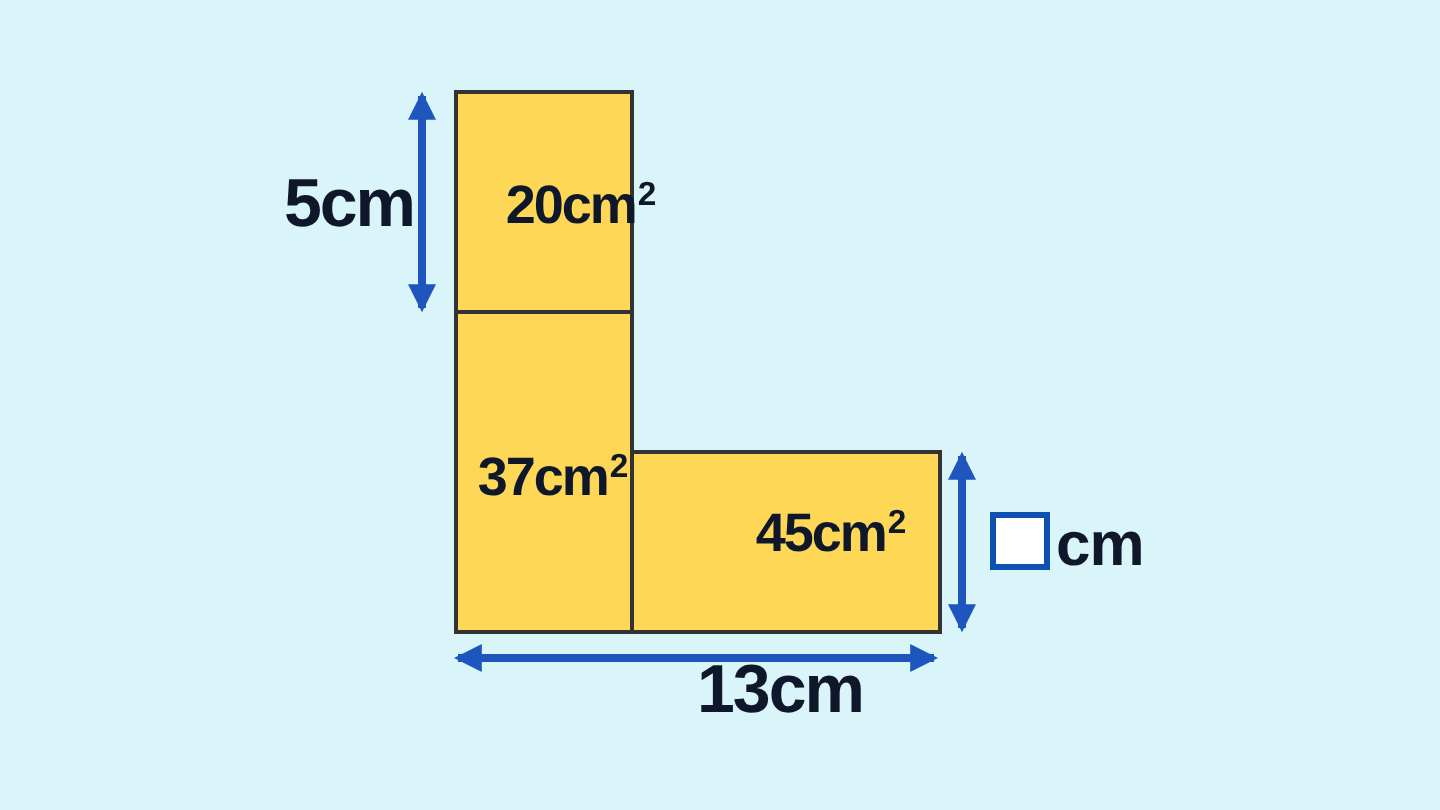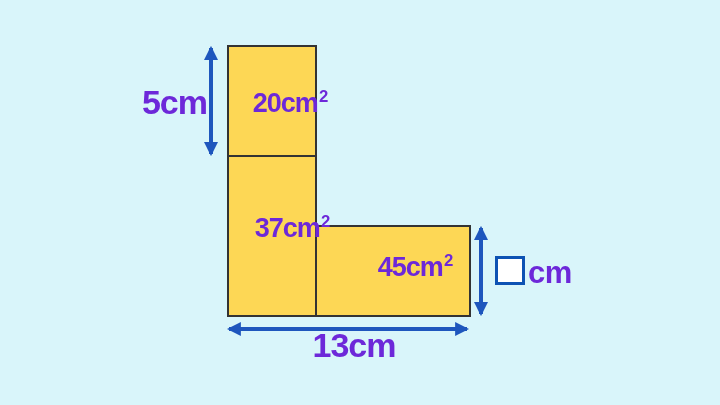--- a/index.html
+++ b/index.html
@@ -14,35 +14,36 @@
     background: #d9f5fa;
     overflow: hidden;
   }
   .diagram-svg {
     position: absolute;
     left: 0;
     top: 0;
   }
   .label {
     position: absolute;
-    color: #6d28d9;
+    color: #0f172a;
     font-weight: bold;
     white-space: nowrap;
     line-height: 1;
     letter-spacing: -1px;
   }
   .label.area {
     font-size: 27px;
     transform: translate(-50%, -50%);
   }
   .label.dim {
     font-size: 34px;
   }
   .label.dim.centered {
     transform: translate(-50%, -50%);
+    margin-left: 36px;
   }
   .label.dim.right-anchored {
     transform: translateY(-50%);
   }
   .label .sup {
     display: inline-block;
     font-size: 0.62em;
     transform: translateY(-0.55em);
     margin-left: 1px;
   }
@@ -81,21 +82,21 @@
 
     <line x1="211" y1="48" x2="211" y2="154" stroke="#1e56bd" stroke-width="4" marker-start="url(#ah)" marker-end="url(#ah)"></line>
     <line x1="481" y1="228" x2="481" y2="314" stroke="#1e56bd" stroke-width="4" marker-start="url(#ah)" marker-end="url(#ah)"></line>
     <line x1="229" y1="329" x2="467" y2="329" stroke="#1e56bd" stroke-width="4" marker-start="url(#ah)" marker-end="url(#ah)"></line>
   </svg>
 
   <div class="label area" style="left:290px; top:103px;">
     <span>20cm</span><span class="sup">2</span>
   </div>
 
-  <div class="label area" style="left:276px; top:228px;margin-left:16px;">
+  <div class="label area" style="left:276px; top:239px;">
     <span>37cm</span><span class="sup">2</span>
   </div>
 
   <div class="label area" style="left:392px; top:267px;margin-left:23px;">
     <span>45cm</span><span class="sup">2</span>
   </div>
 
   <div class="label dim right-anchored" style="right:513px; top:102px;">5cm</div>
 
   <div class="label dim centered" style="left:354px; top:345px;">13cm</div>

